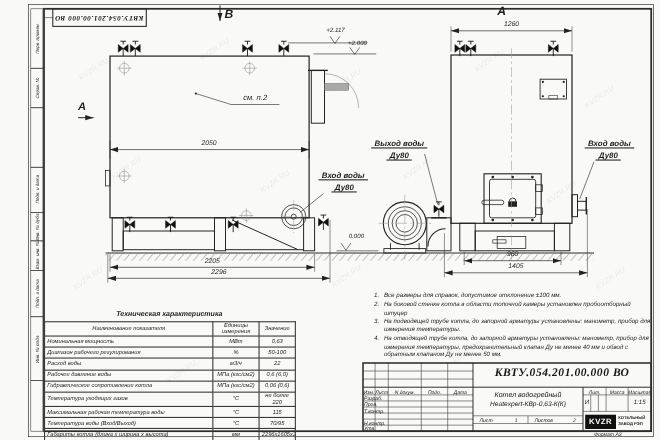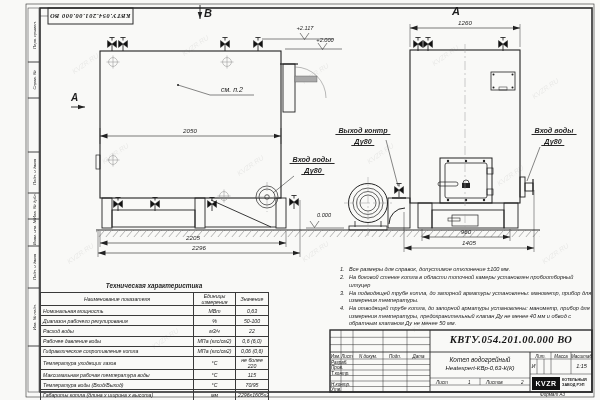--- a/index.html
+++ b/index.html
@@ -266,21 +266,21 @@
   <span class="t elev c" style="left:325px;top:38px">+2.000</span>
   <span class="t elev c" style="left:324px;top:213px">0.000</span>
 
   <span class="t dim c" style="left:190px;top:128px">2050</span>
   <span class="t dim c" style="left:193px;top:235px">2205</span>
   <span class="t dim c" style="left:199px;top:245px">2296</span>
   <span class="t dim c" style="left:465px;top:20px">1260</span>
   <span class="t dim c" style="left:466px;top:229px">960</span>
   <span class="t dim c" style="left:469px;top:240px">1405</span>
 
-  <span class="t lbl c" style="left:363px;top:127px">Выход контр</span>
+  <span class="t lbl c" style="left:363px;top:127px">Выход воды</span>
   <span class="t lbl c" style="left:363px;top:138px">Ду80</span>
   <span class="t lbl c" style="left:312px;top:156px">Вход воды</span>
   <span class="t lbl c" style="left:313px;top:167px">Ду80</span>
   <span class="t lbl c" style="left:554px;top:127px">Вход воды</span>
   <span class="t lbl c" style="left:553px;top:138px">Ду80</span>
 
   <span class="t tt-title c" style="left:154px;top:283px">Техническая характеристика</span>
   <table class="tech">
     <colgroup>
         <col style="width:153px">

